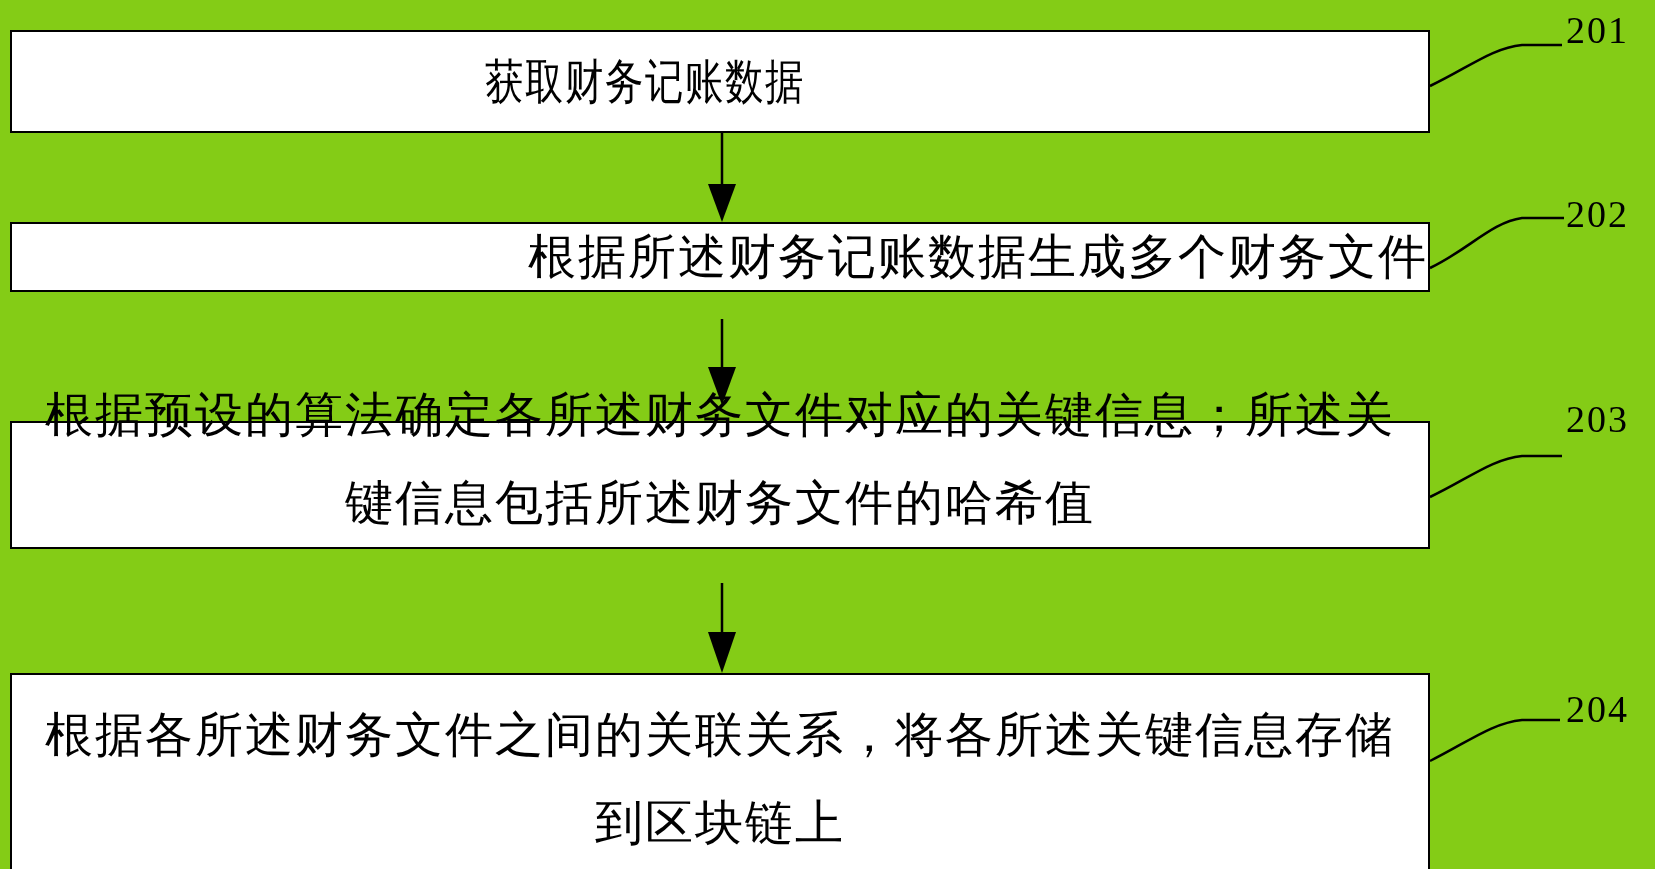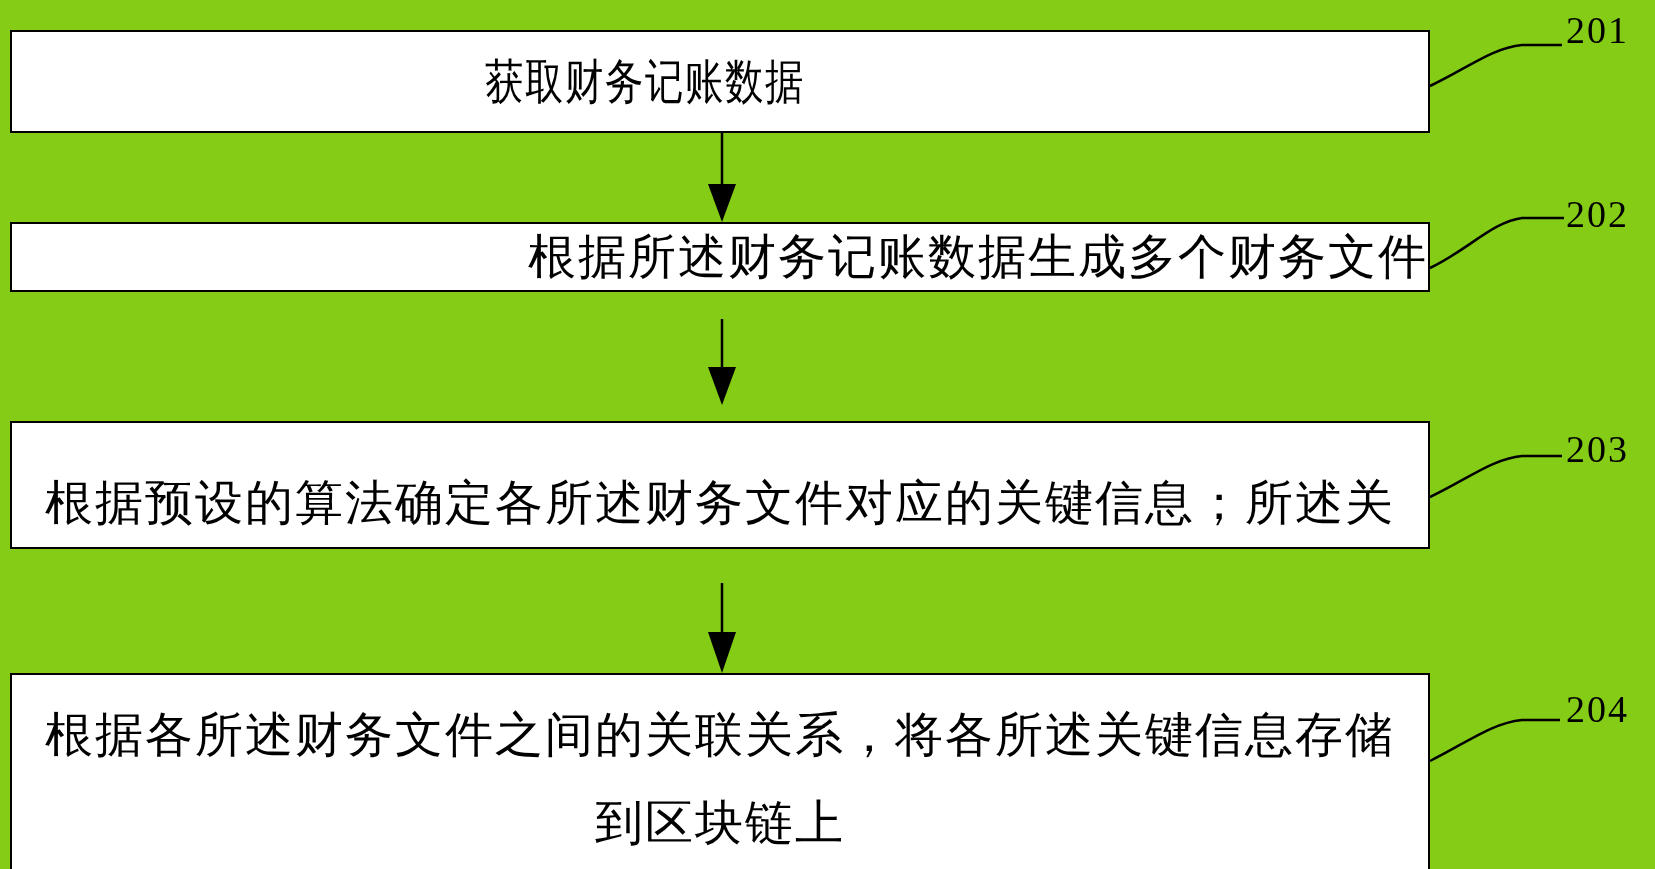--- a/index.html
+++ b/index.html
@@ -54,38 +54,39 @@
   }
   .ref-label {
     position: absolute;
     font-size: 38px;
     line-height: 54px;
     letter-spacing: 2px;
     color: #000000;
   }
   #ref-201 { left: 1566px; top: 3px;   }
   #ref-202 { left: 1566px; top: 187px; text-align: right; }
-  #ref-203 { left: 1566px; top: 422px; }
+  #ref-203 { left: 1566px; top: 392px; }
   #ref-204 { left: 1566px; top: 682px; }
 </style>
 </head>
 <body>
 
 <div class="canvas">
 
   <div class="flow-box" id="box-201">
     <div class="box-line">获取财务记账数据</div>
   </div>
 
   <div class="flow-box" id="box-202">
     <div class="box-line">根据所述财务记账数据生成多个财务文件</div>
   </div>
 
   <div class="flow-box" id="box-203">
     <div class="box-line">根据预设的算法确定各所述财务文件对应的关键信息；所述关</div>
+    <div class="box-line">键信息包括所述财务文件的哈希值</div>
   </div>
 
   <div class="flow-box" id="box-204">
     <div class="box-line">根据各所述财务文件之间的关联关系，将各所述关键信息存储</div>
     <div class="box-line">到区块链上</div>
   </div>
 
   <svg class="connector-layer" viewBox="0 0 1655 869" xmlns="http://www.w3.org/2000/svg">
 
     <g>

